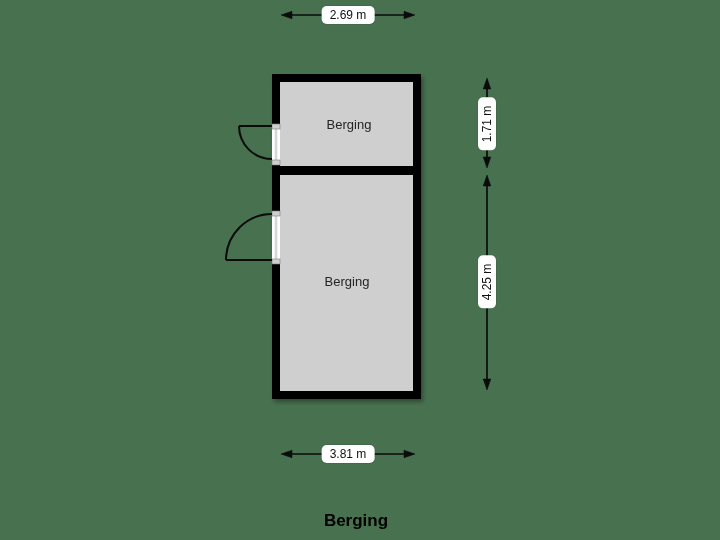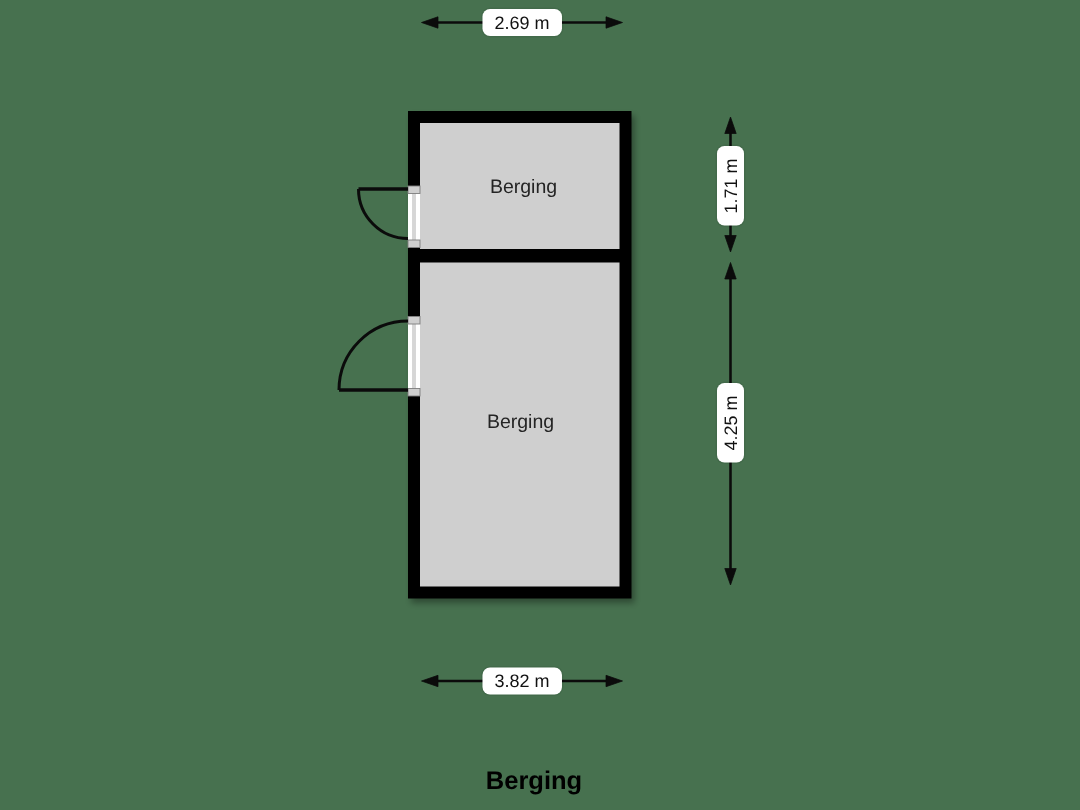--- a/index.html
+++ b/index.html
@@ -89,21 +89,21 @@
       <polygon points="487,390 483.2,379 490.8,379" stroke-width="0.5"></polygon>
     </g>
   </svg>
 
   <div class="dim-pill" style="left:348px; top:15px;">2.69 m</div>
 
   <div class="dim-pill vertical" style="left:487px; top:124px;">1.71 m</div>
 
   <div class="dim-pill vertical" style="left:487px; top:282px;">4.25 m</div>
 
-  <div class="dim-pill" style="left:348px; top:454px;">3.82 m</div>
+  <div class="dim-pill" style="left:348px; top:454px;">3.81 m</div>
 
   <div class="overlay-label room-label" style="left:349px; top:124px;">Berging</div>
 
   <div class="overlay-label room-label" style="left:347px; top:281px;">Berging</div>
 
   <div class="overlay-label plan-title" style="left:356px; top:521px;">Berging</div>
 
 </div>
 
 </body></html>

